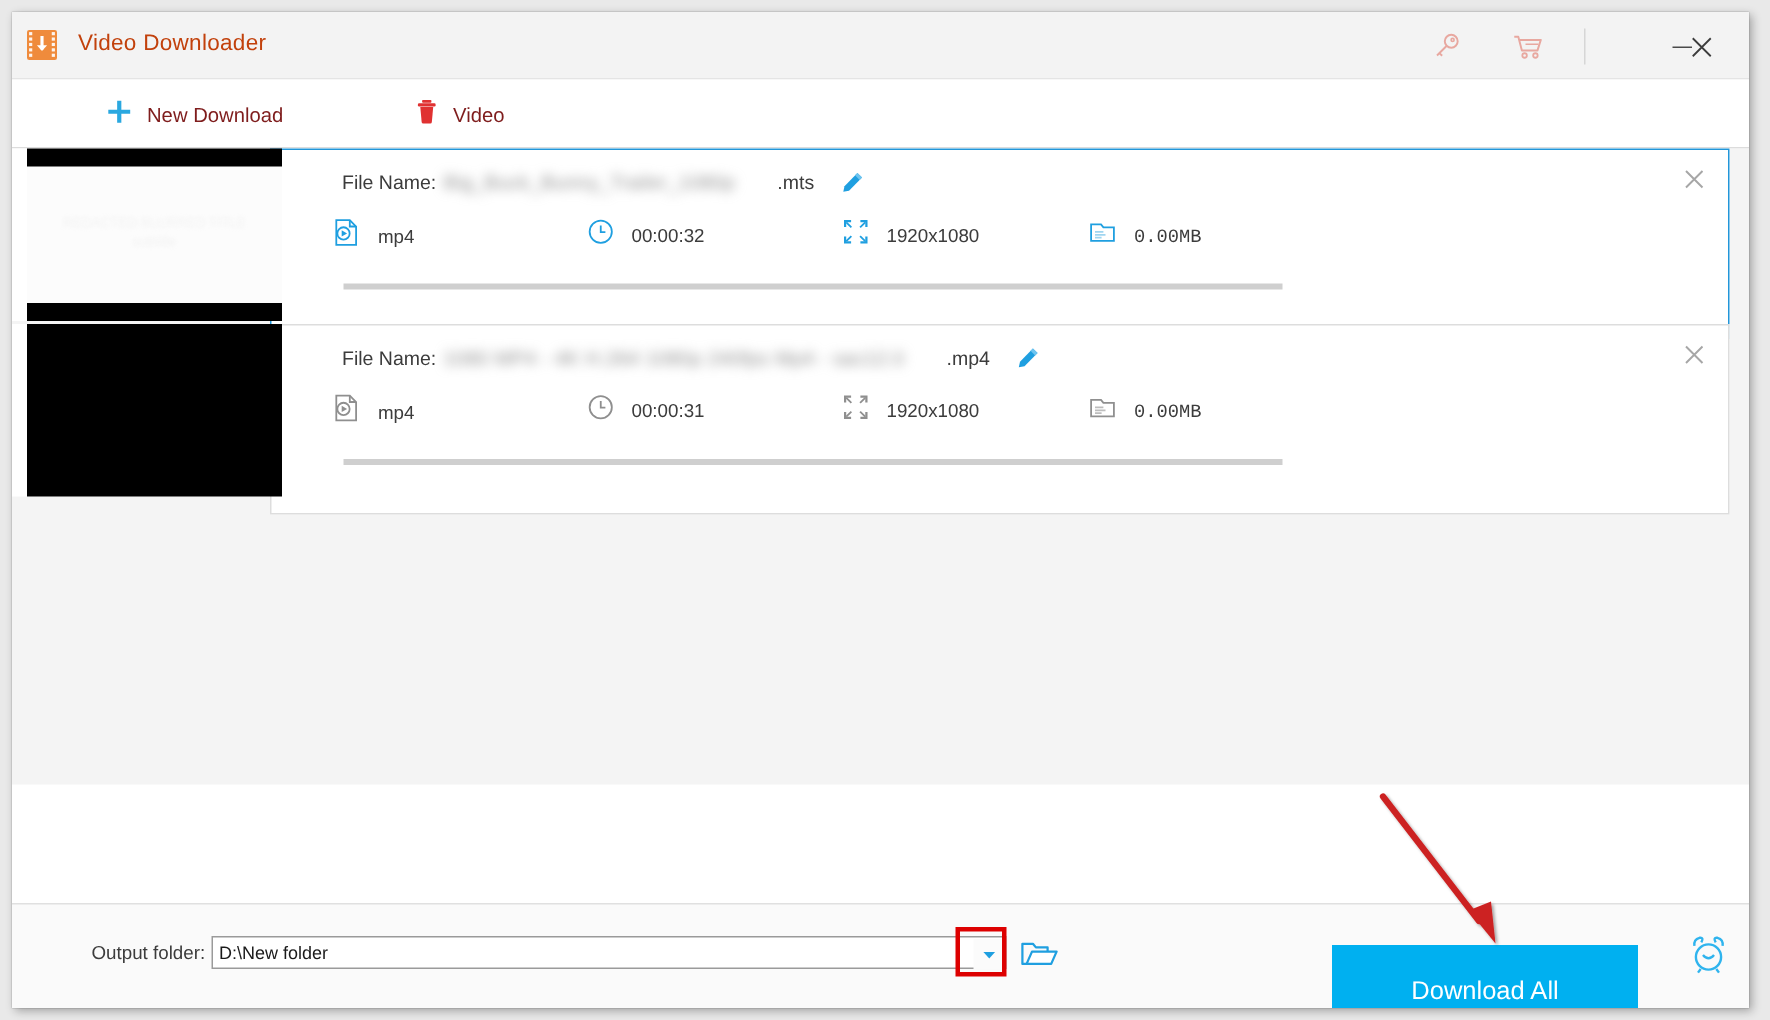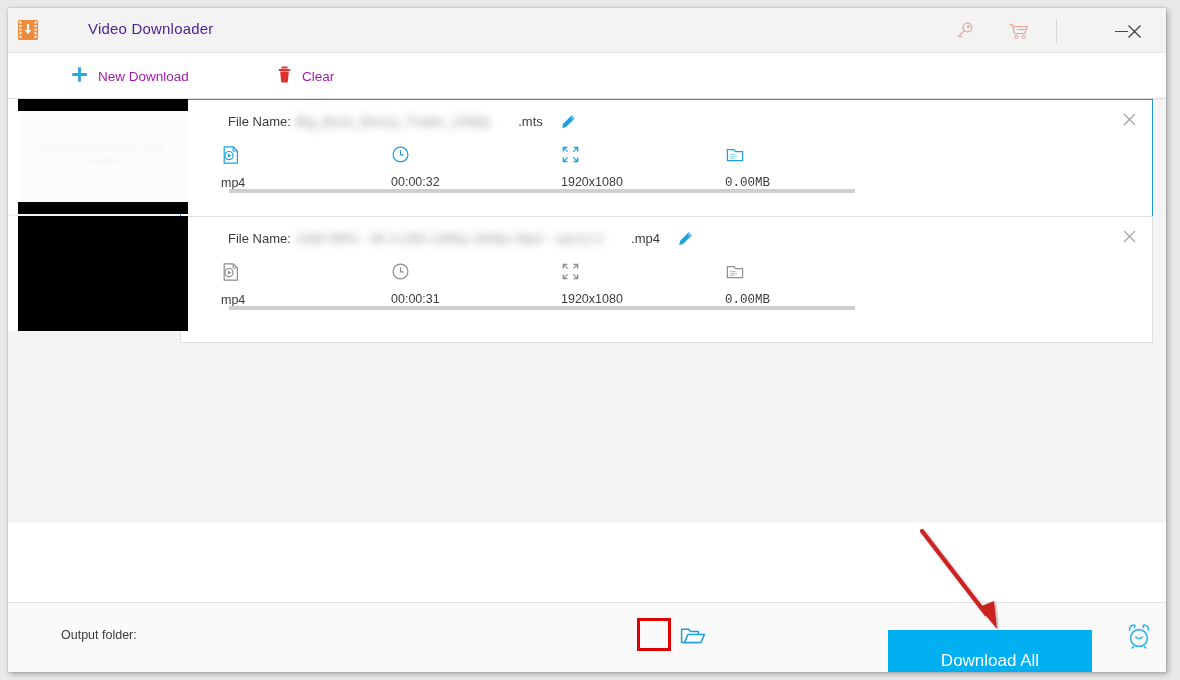--- a/index.html
+++ b/index.html
@@ -26,23 +26,22 @@
     width: 100%; height: 45px;
     background: #f3f3f3;
     border-bottom: 1px solid #e4e4e4;
   }
   #app-icon {
     position: absolute; left: 6px; top: 8px;
     width: 28px; height: 28px;
   }
   #app-title {
     position: absolute; left: 44px; top: 12px;
-    font-size: 15px; color: #4c1d95; letter-spacing: .2px;
+    font-size: 15px; color: #c2410c; letter-spacing: .2px;
     white-space: nowrap;
-    margin-left: 36px;
   }
   .tb-icon {
     position: absolute; top: 9px;
     width: 30px; height: 28px;
     display: flex; align-items: center; justify-content: center;
   }
   #key-icon-btn { left: 941px; }
   #cart-icon-btn { left: 995px; }
   #tb-sep {
     position: absolute; left: 1048px; top: 11px;
@@ -58,21 +57,21 @@
   
   #toolbar {
     position: absolute; left: 0; top: 45px;
     width: 100%; height: 46px;
     background: #ffffff;
     border-bottom: 1px solid #dcdcdc;
   }
   .tool-btn {
     position: absolute; top: 0; height: 46px;
     display: flex; align-items: center; gap: 9px;
-    font-size: 13.5px; color: #a21caf;
+    font-size: 13.5px; color: #7f1d1d;
   }
   #btn-new-download { left: 62px; }
   #btn-clear { left: 268px; }
   .tool-label { white-space: nowrap; }
 
   
   #list-area {
     position: absolute; left: 0; top: 91px;
     width: 100%; height: 424px;
     background: #f4f4f4;
@@ -129,22 +128,22 @@
   }
   .fname-ext { color: #3c3c3c; margin-left: 28px; }
   .pencil { margin-left: 18px; display: flex; align-items: center; }
 
   .meta-row {
     position: absolute; left: 40px; top: 45px;
     width: 880px; height: 24px;
   }
   .meta {
     position: absolute; top: 0;
-    display: flex; align-items: flex-start; gap: 11px;
-    font-size: 12.5px; color: #3c3c3c; flex-direction: column;
+    display: flex; align-items: flex-end; gap: 11px;
+    font-size: 12.5px; color: #3c3c3c;
   }
   .meta .mi { display: flex; align-items: center; }
   .meta-0 { left: 0px; }
   .meta-1 { left: 170px; }
   .meta-2 { left: 340px; }
   .meta-3 { left: 504px; font-family: Liberation Mono, monospace; }
 
   .progress {
     position: absolute; left: 48px; top: 89px;
     width: 626px; height: 4px; background: #cfcfcf;
@@ -288,21 +287,21 @@
     </div>
 
     <div class="tool-btn" id="btn-clear">
       <span>
         <svg width="17" height="19" viewBox="0 0 17 19">
           <rect x="5.4" y="1.6" width="6.2" height="1.9" rx="0.6" fill="#e03131"></rect>
           <rect x="2.6" y="3.9" width="11.8" height="2.1" rx="0.8" fill="#e03131"></rect>
           <path d="M4.2 6.4 L12.8 6.4 L11.9 16.4 Q11.8 17.4 10.8 17.4 L6.2 17.4 Q5.2 17.4 5.1 16.4 Z" fill="#e03131"></path>
         </svg>
       </span>
-      <span class="tool-label">Clear</span>
+      <span class="tool-label">Video</span>
     </div>
   </div>
 
   <div id="list-area">
 
     <div class="dl-item selected" id="dl-item-0">
       <div class="card">
 
         <div class="fname-row">
           <span class="fname-label">File Name:</span>
@@ -473,20 +472,28 @@
       </div>
 
       <div class="thumb"></div>
     </div>
   </div>
 
   <div id="bottom-bar">
 
     <div id="output-label">Output folder:</div>
 
+    <div id="output-input-wrap">
+      <div id="output-input">D:\New folder</div>
+      <div id="dropdown-arrow">
+        <svg width="13" height="13" viewBox="0 0 13 13">
+          <path d="M2.6 4.6 L6.5 9.0 L10.4 4.6 Z" fill="#1f9fe0"></path>
+        </svg>
+      </div>
+    </div>
 
     <div id="dropdown-highlight"></div>
 
     <div id="folder-icon-btn">
       <svg width="26" height="22" viewBox="0 0 26 22">
         <path d="M1.6 4.2 L8.6 4.2 L10.6 6.6 L18.4 6.6 L18.4 17.6 L1.6 17.6 Z" fill="none" stroke="#1f9fe0" stroke-width="1.5" stroke-linejoin="round"></path>
         <path d="M4.4 17.6 L8.0 9.4 L24.4 9.4 L20.8 17.6 Z" fill="#ffffff" stroke="#1f9fe0" stroke-width="1.5" stroke-linejoin="round"></path>
       </svg>
     </div>
 

